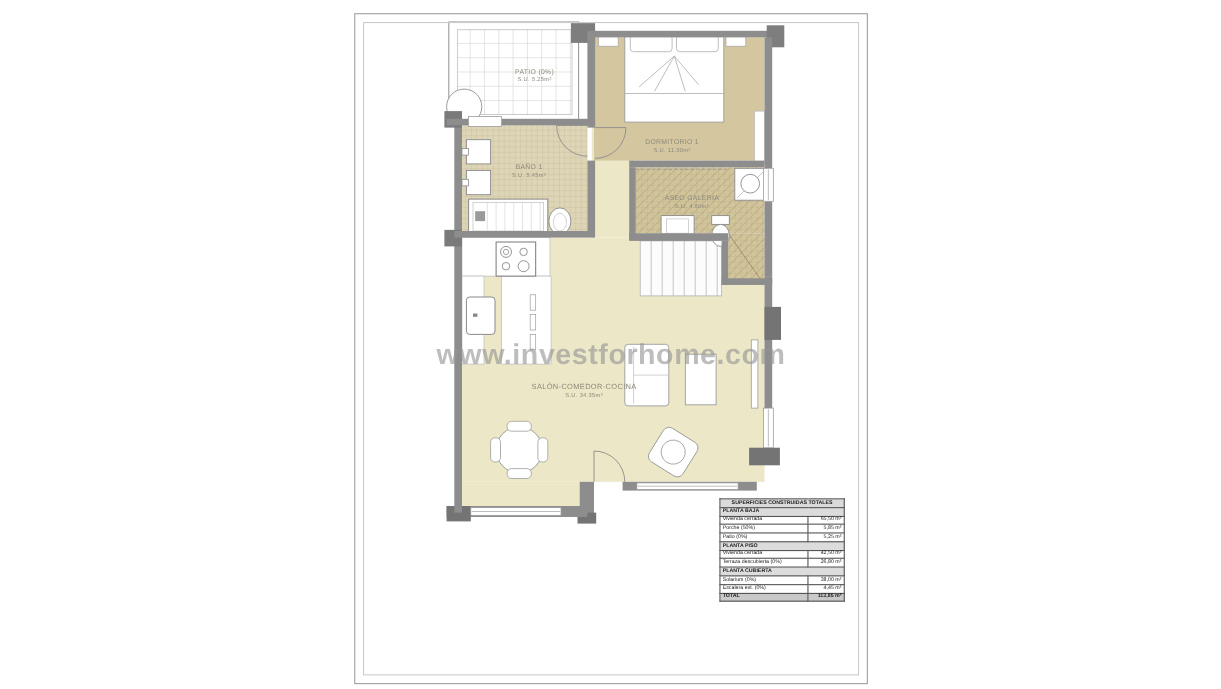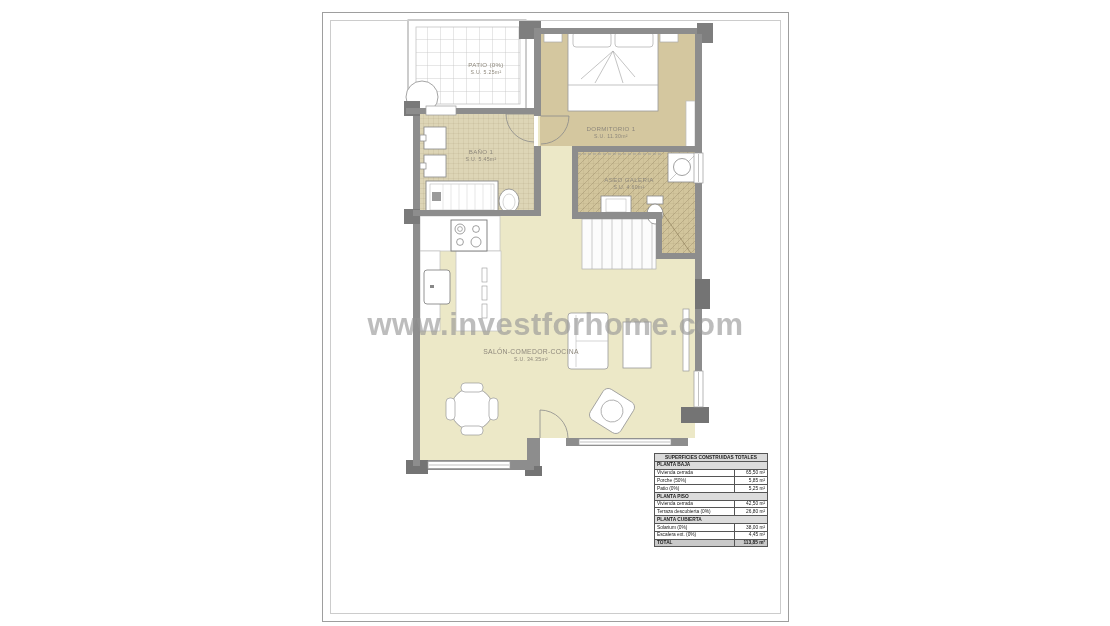--- a/index.html
+++ b/index.html
@@ -6,21 +6,21 @@
     font-family:"Liberation Sans",sans-serif;}
   .page{position:absolute;left:322px;top:12px;width:467px;height:610px;background:#fff;
     border:1px solid #9e9e9e;box-sizing:border-box;}
   .page-frame{position:absolute;left:7px;top:7px;right:7px;bottom:7px;border:1px solid #cccccc;
     pointer-events:none;}
   svg{position:absolute;left:0;top:0;}
   .lbl{fill:#8e887c;text-anchor:middle;font-family:"Liberation Sans",sans-serif;letter-spacing:.3px;}
   .lbl-name{font-size:6.2px;}
   .lbl-area{font-size:5.2px;}
   .lbl-big{font-size:6.8px;}
-  .watermark{position:absolute;left:0;right:0;top:294px;text-align:center;font-size:31px;
+  .watermark{position:absolute;left:0;right:0;top:294px;text-align:center;font-size:26px;
     font-weight:bold;color:rgba(148,148,148,0.62);letter-spacing:.5px;white-space:nowrap;}
   table.areas{position:absolute;left:331px;top:440px;width:114px;border-collapse:collapse;
     font-size:4.8px;color:#1a1a1a;border:1px solid #333;}
   table.areas td{border:0.6px solid #555;padding:0.6px 2px;line-height:5.6px;}
   tr.t-title td{text-align:center;background:#dadada;font-weight:bold;}
   tr.t-sec td{background:#dcdcdc;font-weight:bold;}
   td.v{text-align:right;width:28px;white-space:nowrap;}
   tr.t-total td{background:#c9c9c9;font-weight:bold;}
 </style>
 </head>

